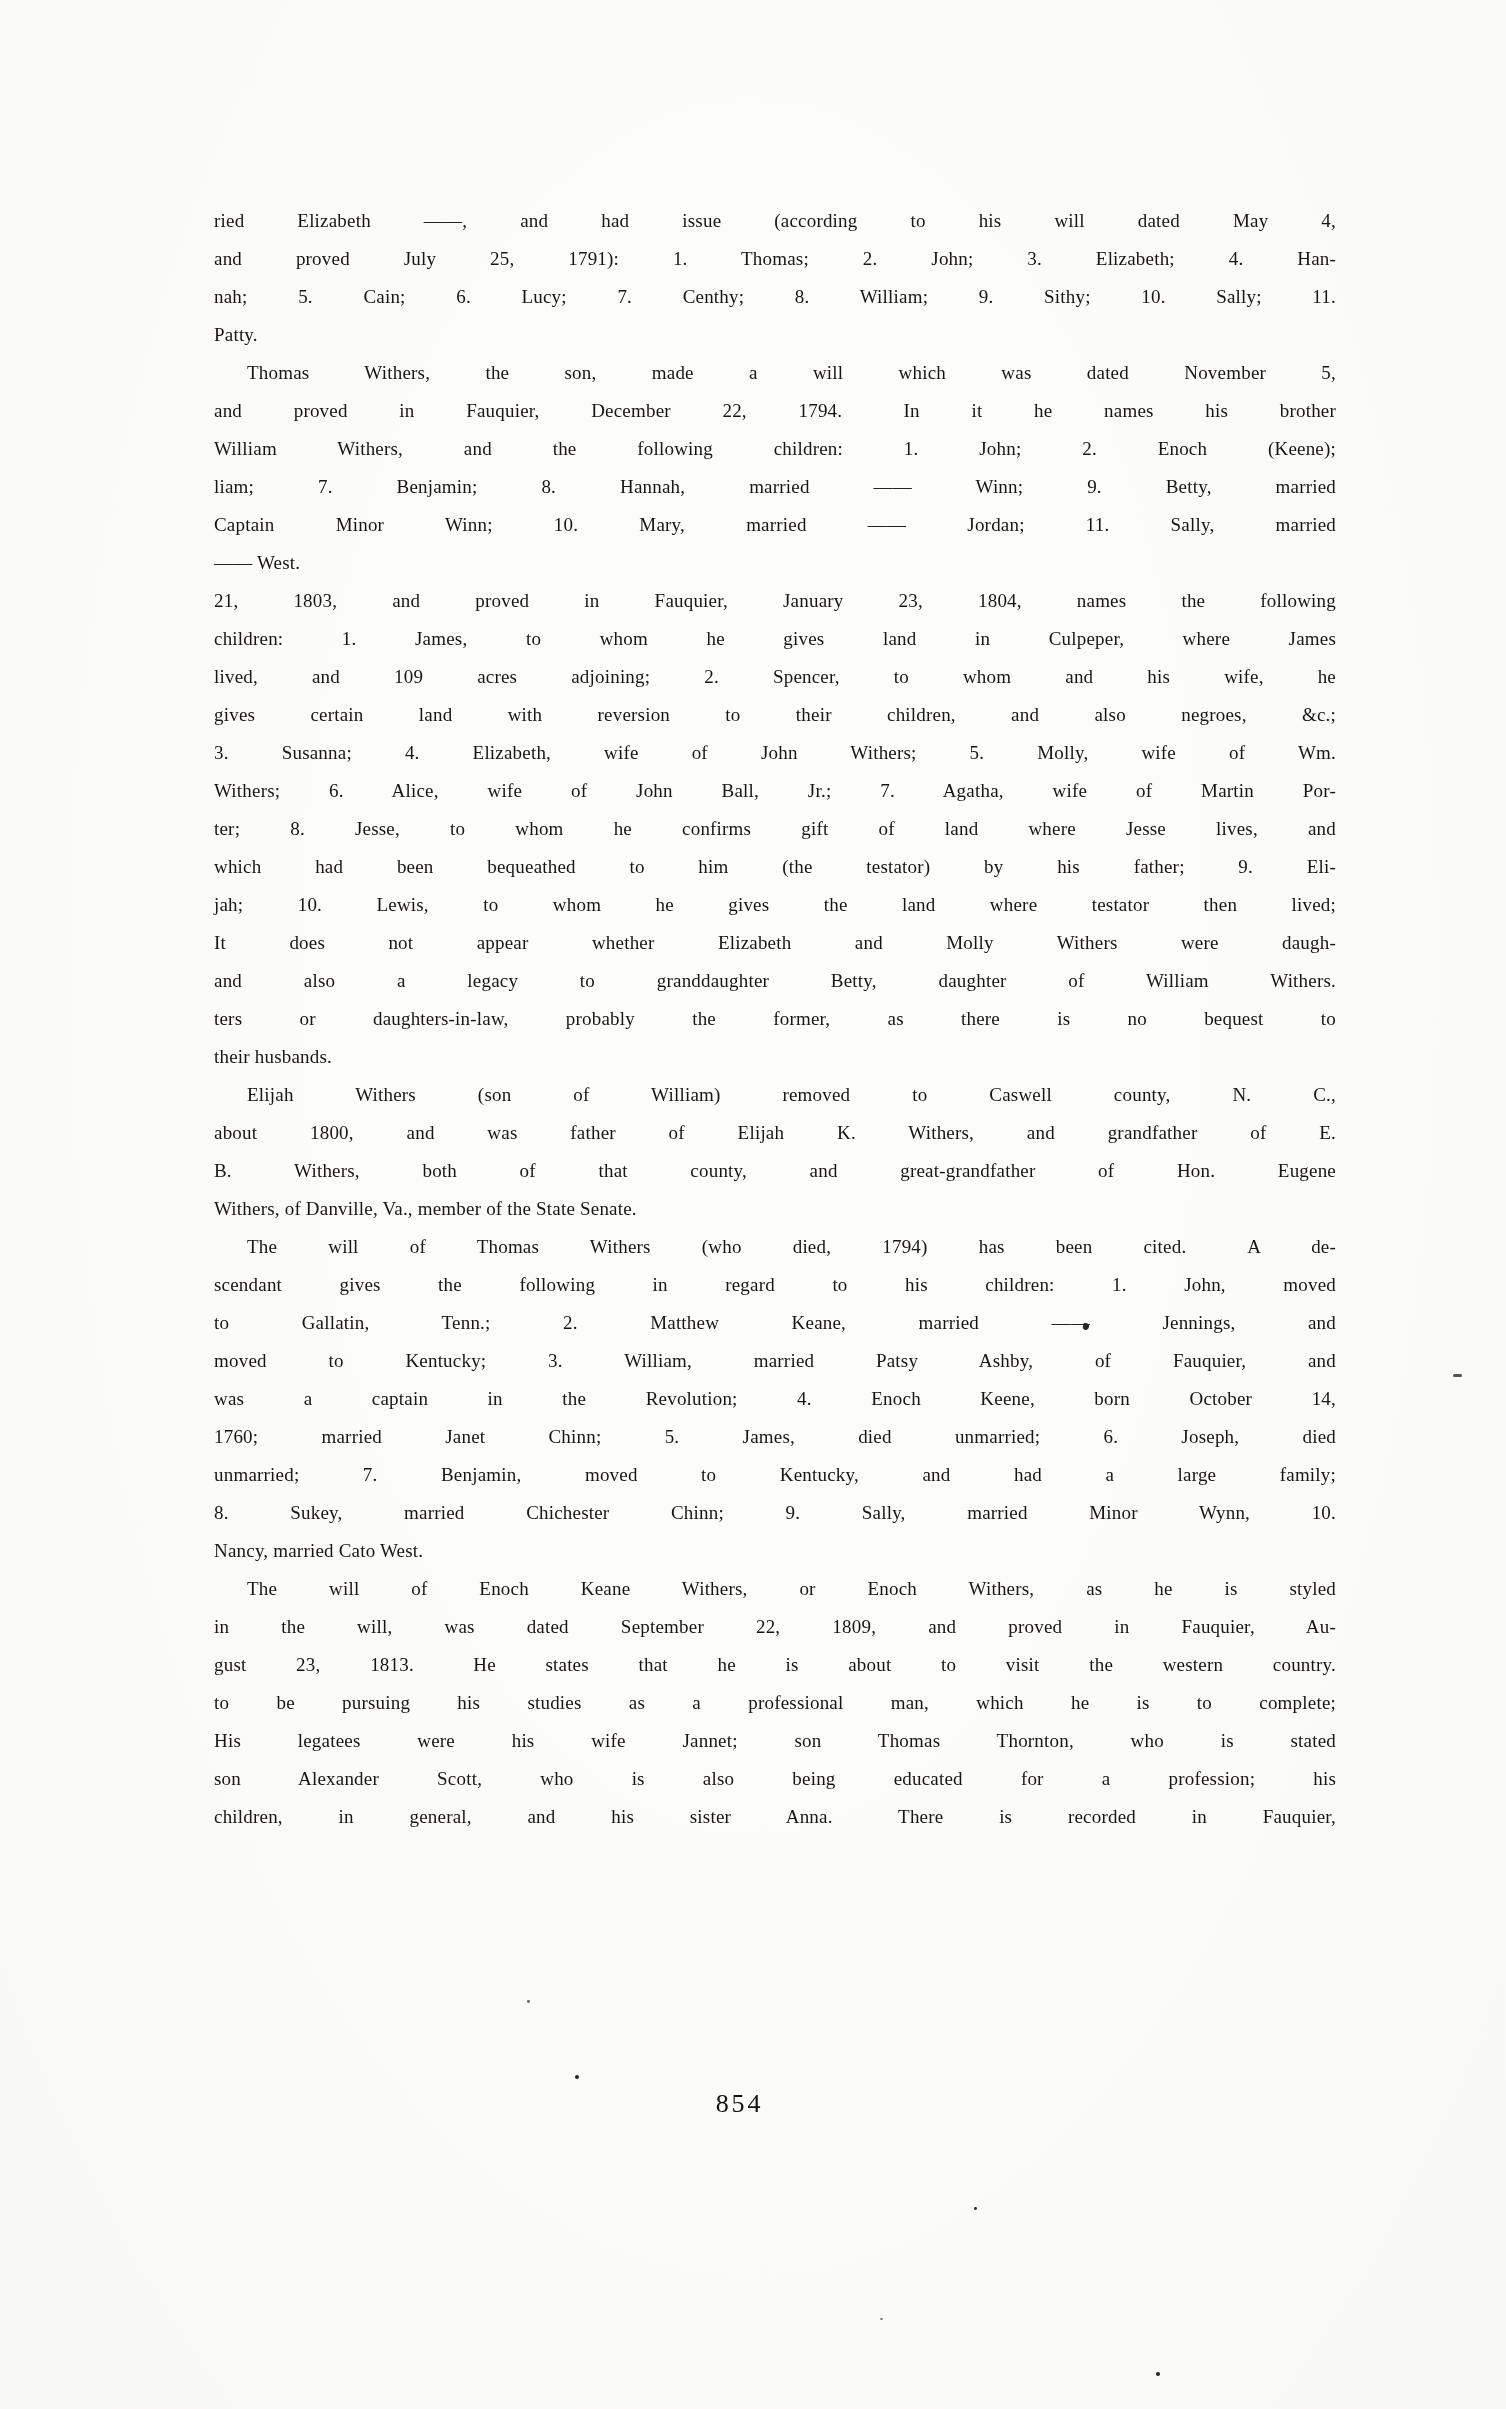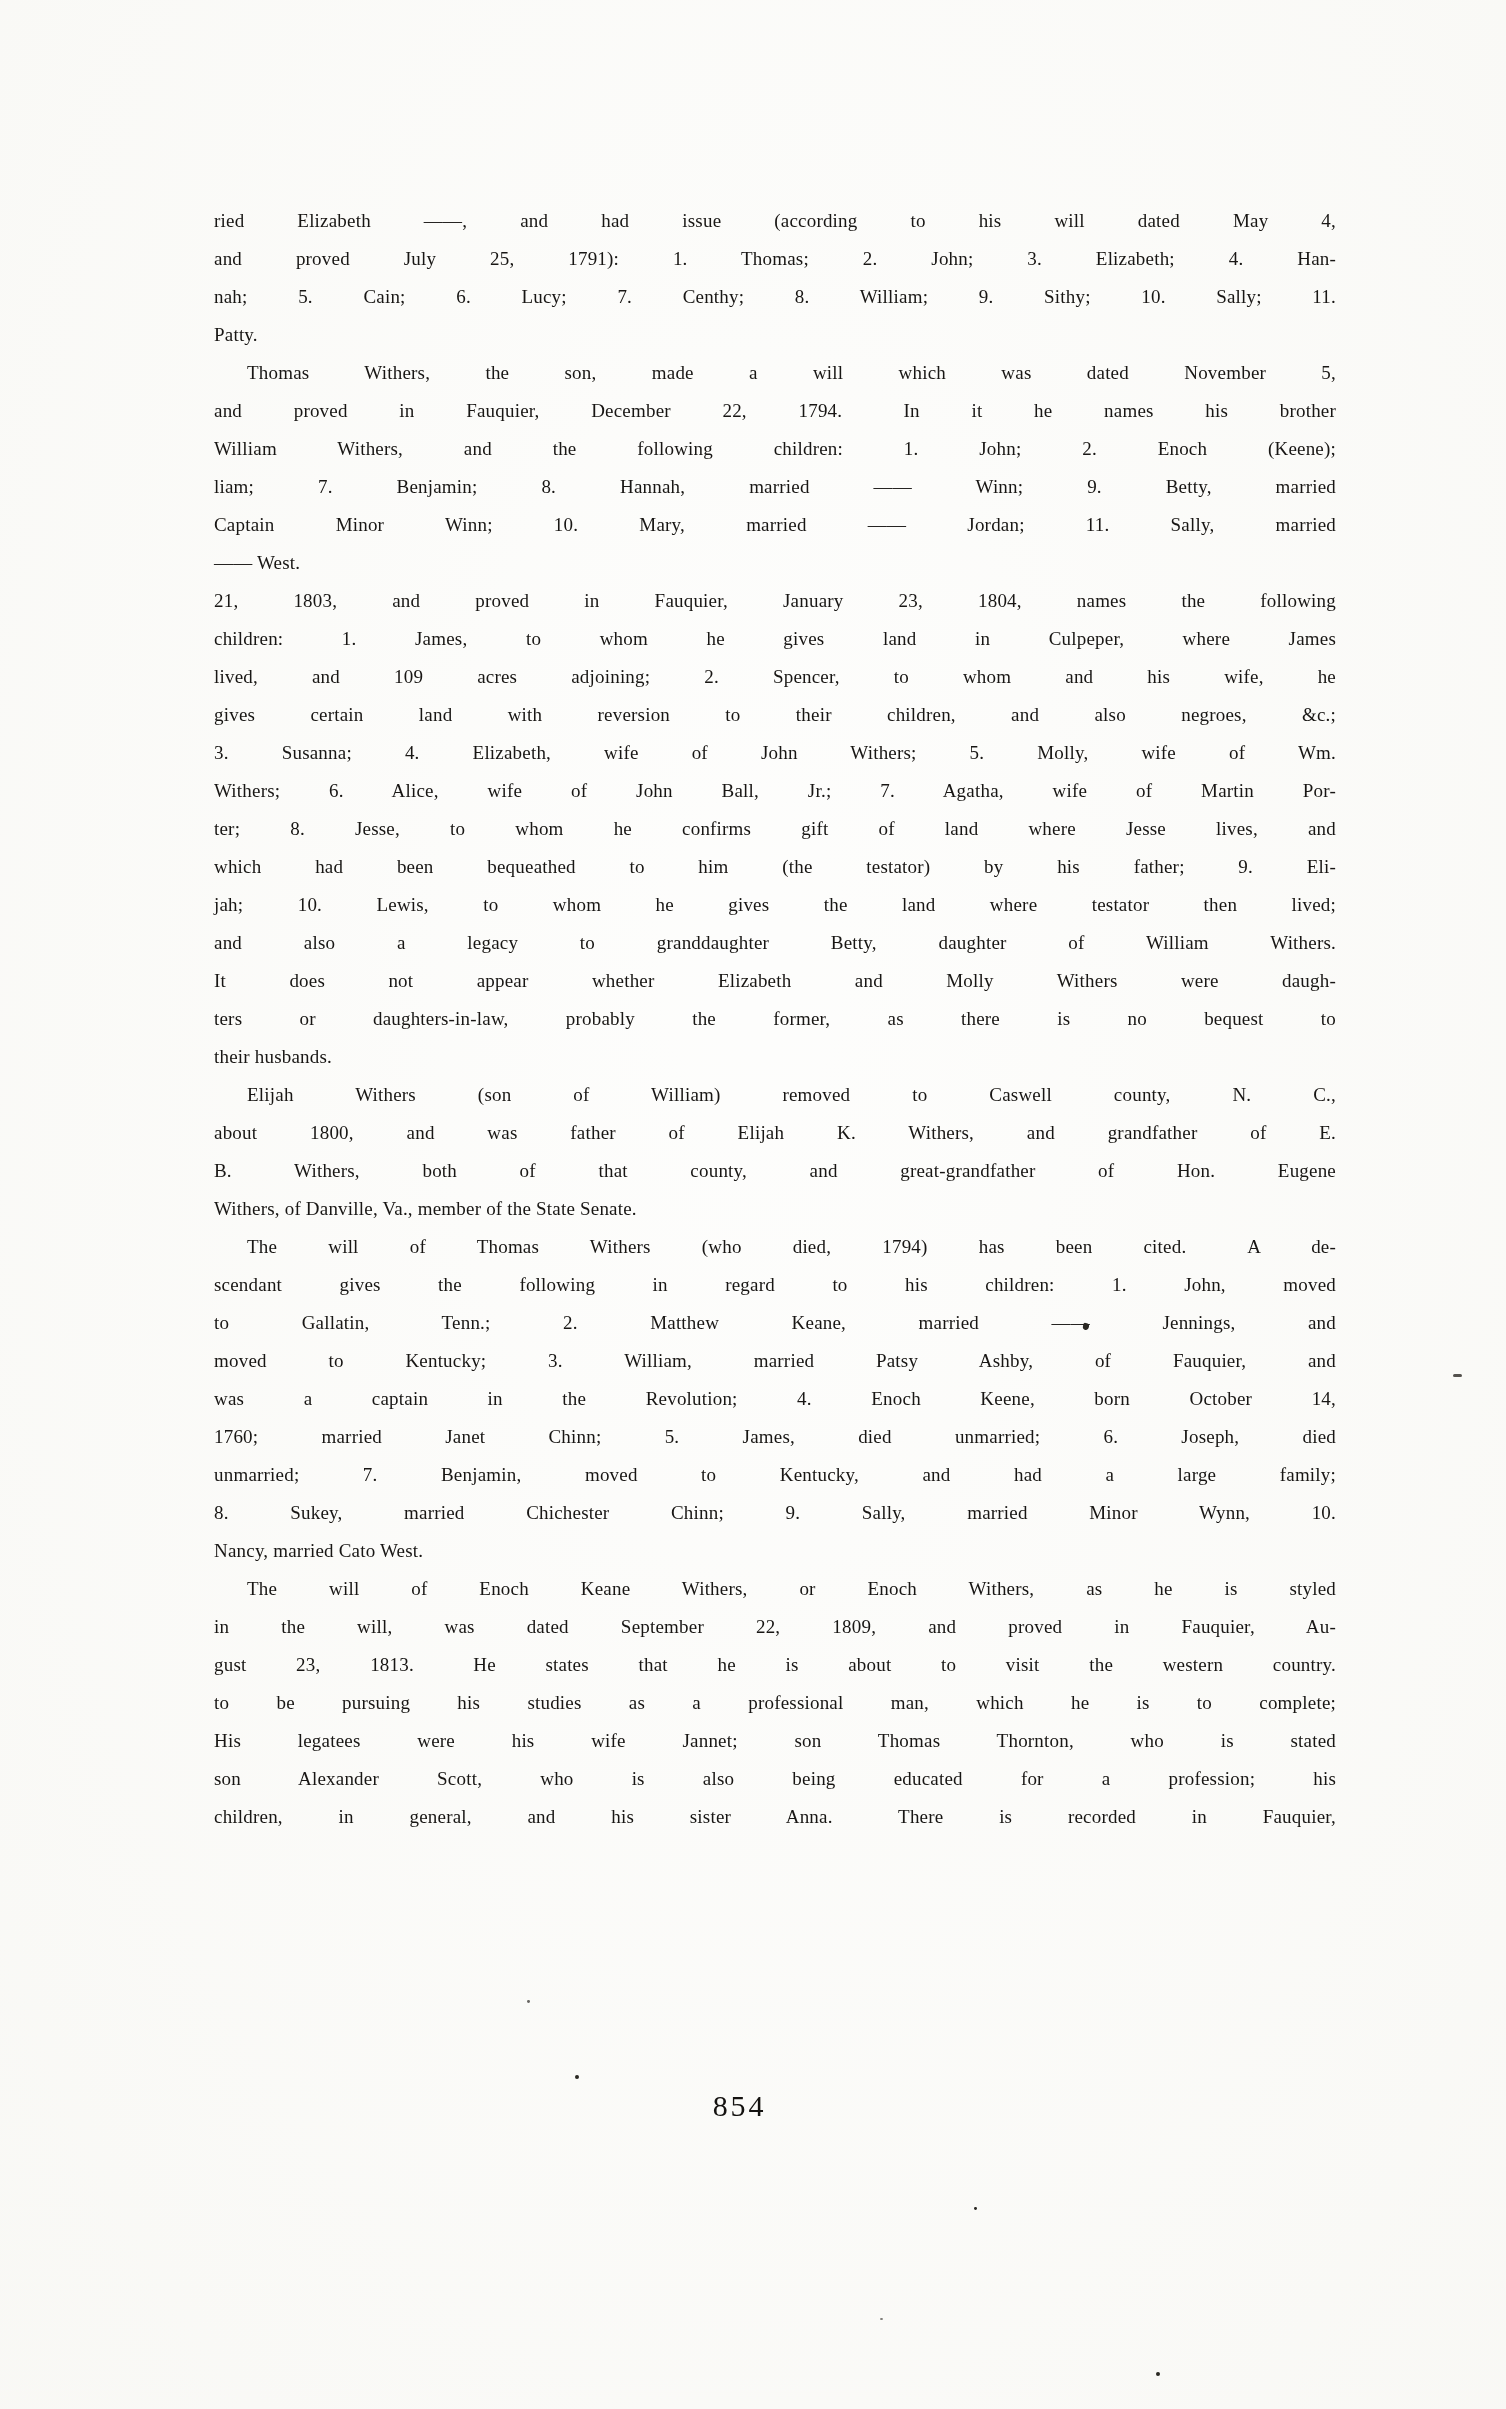--- a/index.html
+++ b/index.html
@@ -47,21 +47,21 @@
   }
   .ln.first {
     text-indent: 33px;
   }
   .page-number {
     position: absolute;
     left: 669px;
     top: 2089px;
     width: 141px;
     text-align: center;
-    font-size: 30px;
+    font-size: 26px;
     letter-spacing: 2.8px;
     color: #141210;
   }
   
   .speck {
     position: absolute;
     background: #2a2823;
     border-radius: 50%;
   }
   .speck.s1 { left: 575px; top: 2075px; width: 3.8px; height: 3.8px; }
@@ -98,22 +98,22 @@
     <div class="paragraph">
       <div class="ln">21, 1803, and proved in Fauquier, January 23, 1804, names the following</div>
       <div class="ln">children: 1. James, to whom he gives land in Culpeper, where James</div>
       <div class="ln">lived, and 109 acres adjoining; 2. Spencer, to whom and his wife, he</div>
       <div class="ln">gives certain land with reversion to their children, and also negroes, &amp;c.;</div>
       <div class="ln">3. Susanna; 4. Elizabeth, wife of John Withers; 5. Molly, wife of Wm.</div>
       <div class="ln">Withers; 6. Alice, wife of John Ball, Jr.; 7. Agatha, wife of Martin Por-</div>
       <div class="ln">ter; 8. Jesse, to whom he confirms gift of land where Jesse lives, and</div>
       <div class="ln">which had been bequeathed to him (the testator) by his father; 9. Eli-</div>
       <div class="ln">jah; 10. Lewis, to whom he gives the land where testator then lived;</div>
+      <div class="ln">It does not appear whether Elizabeth and Molly Withers were daugh-</div>
       <div class="ln">and also a legacy to granddaughter Betty, daughter of William Withers.</div>
-      <div class="ln">It does not appear whether Elizabeth and Molly Withers were daugh-</div>
       <div class="ln">ters or daughters-in-law, probably the former, as there is no bequest to</div>
       <div class="ln last">their husbands.</div>
     </div>
 
     <div class="paragraph">
       <div class="ln first">Elijah Withers (son of William) removed to Caswell county, N. C.,</div>
       <div class="ln">about 1800, and was father of Elijah K. Withers, and grandfather of E.</div>
       <div class="ln">B. Withers, both of that county, and great-grandfather of Hon. Eugene</div>
       <div class="ln last">Withers, of Danville, Va., member of the State Senate.</div>
     </div>

